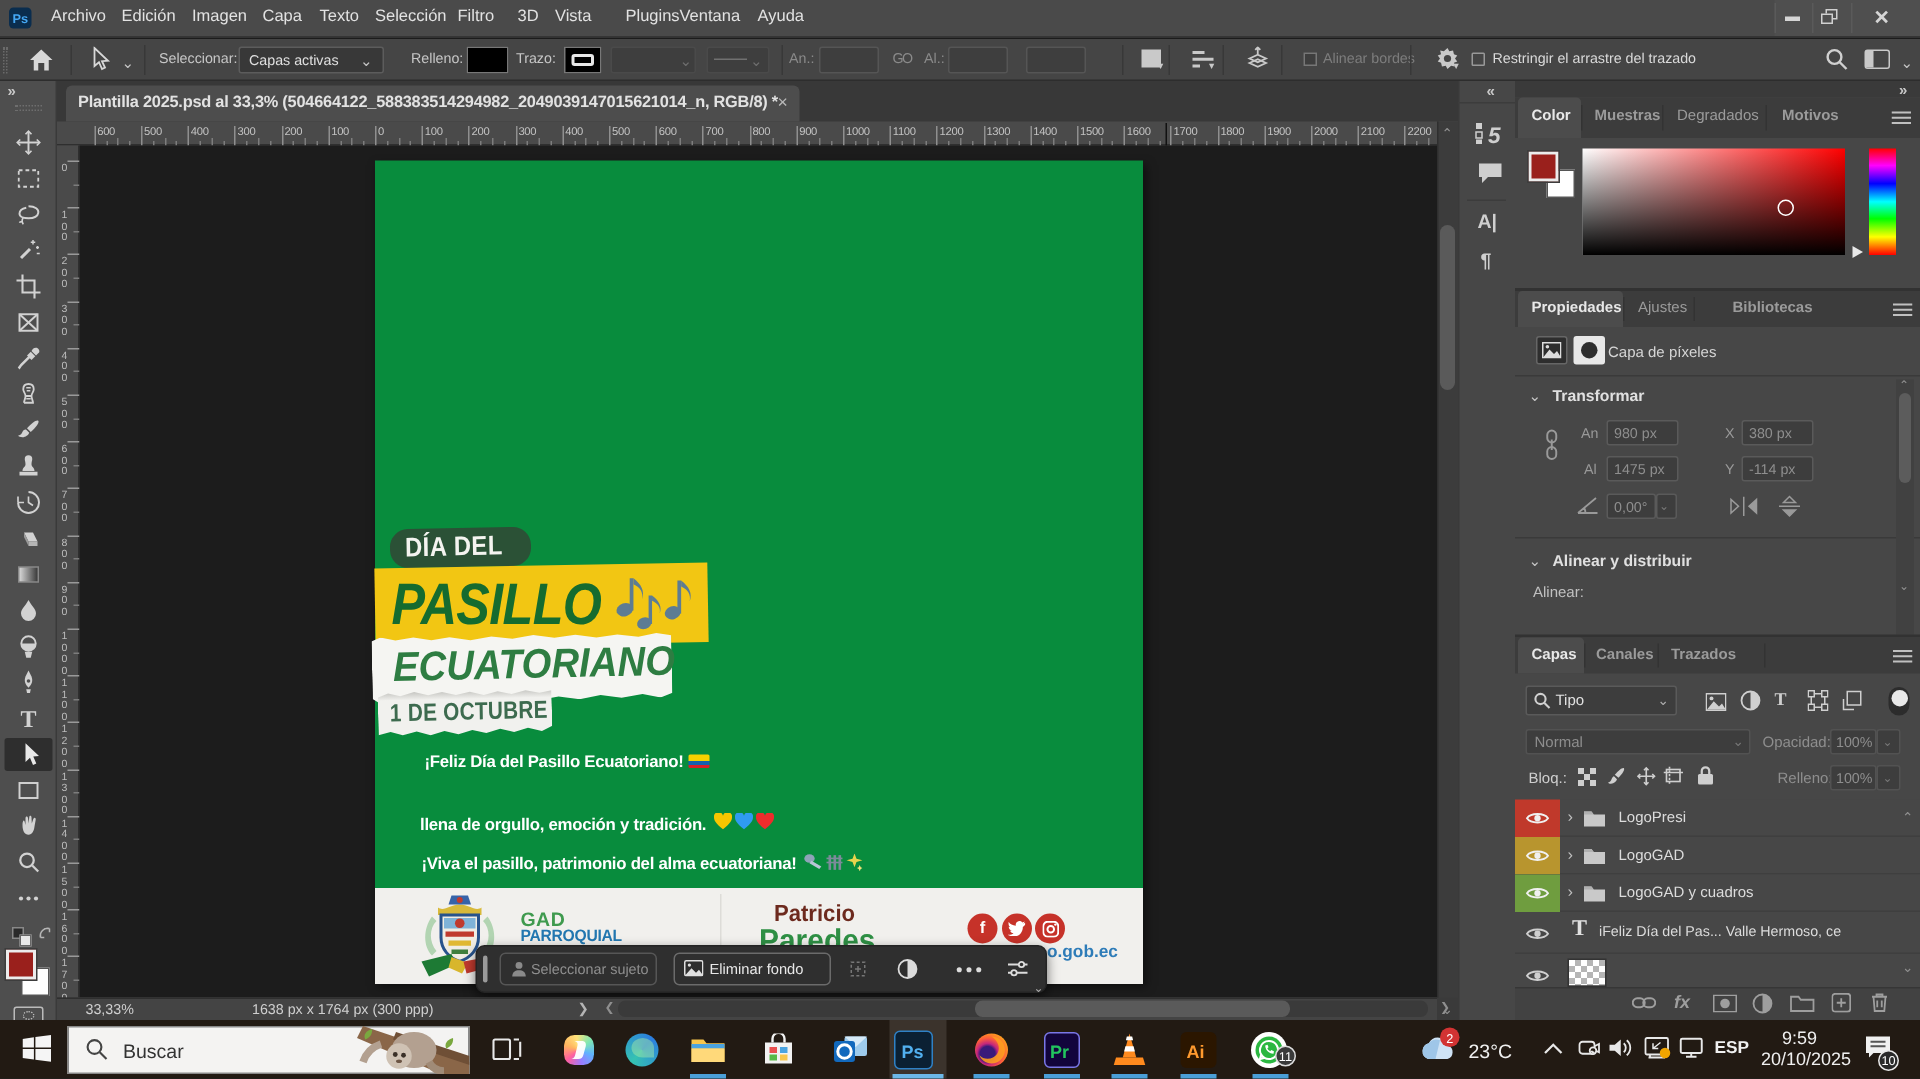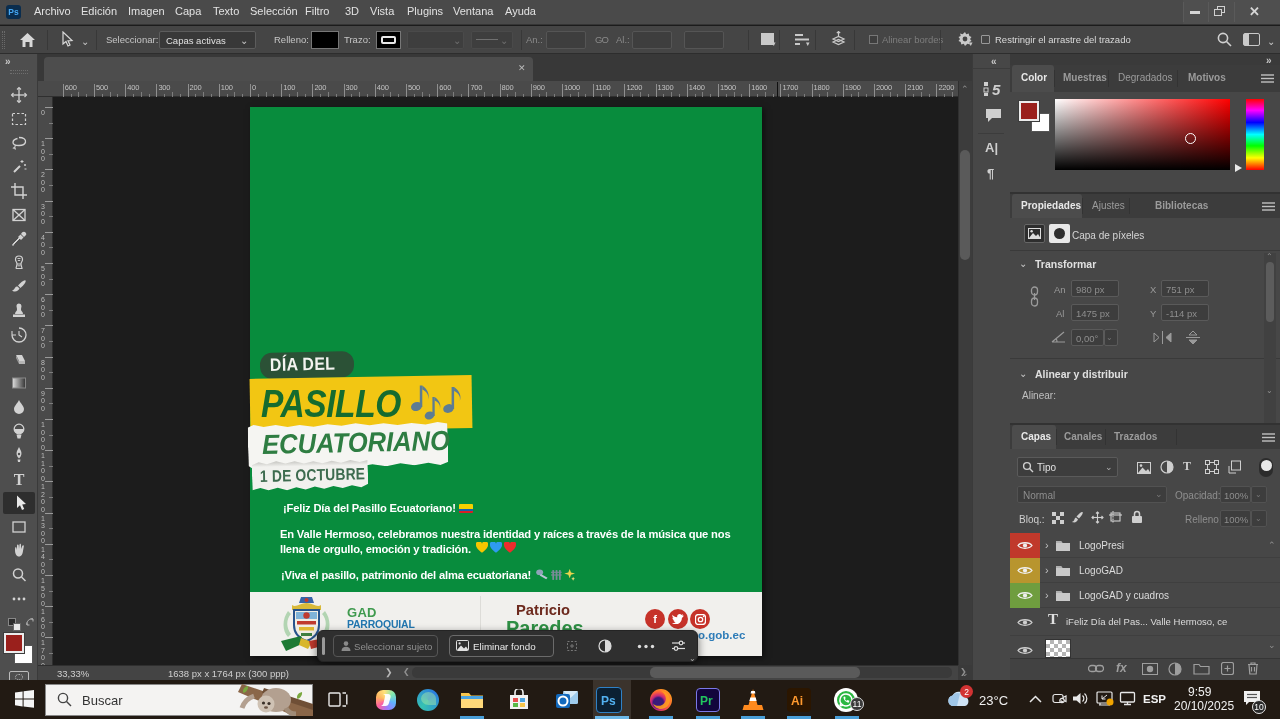--- a/index.html
+++ b/index.html
@@ -14,21 +14,21 @@
 <div class="abs" style="left:6px;top:5px;width:15px;height:14px;background:#0a2d4e;border-radius:3px;color:#45a8f5;font-size:8.5px;font-weight:bold;display:flex;align-items:center;justify-content:center;">Ps</div>
 <div class="abs" style="left:34px;top:5px;font-size:11px;color:#e2e2e2;white-space:nowrap;">Archivo</div>
 <div class="abs" style="left:81px;top:5px;font-size:11px;color:#e2e2e2;white-space:nowrap;">Edición</div>
 <div class="abs" style="left:128px;top:5px;font-size:11px;color:#e2e2e2;white-space:nowrap;">Imagen</div>
 <div class="abs" style="left:175px;top:5px;font-size:11px;color:#e2e2e2;white-space:nowrap;">Capa</div>
 <div class="abs" style="left:213px;top:5px;font-size:11px;color:#e2e2e2;white-space:nowrap;">Texto</div>
 <div class="abs" style="left:250px;top:5px;font-size:11px;color:#e2e2e2;white-space:nowrap;">Selección</div>
 <div class="abs" style="left:305px;top:5px;font-size:11px;color:#e2e2e2;white-space:nowrap;">Filtro</div>
 <div class="abs" style="left:345px;top:5px;font-size:11px;color:#e2e2e2;white-space:nowrap;">3D</div>
 <div class="abs" style="left:370px;top:5px;font-size:11px;color:#e2e2e2;white-space:nowrap;">Vista</div>
-<div class="abs" style="left:407px;top:5px;font-size:11px;color:#e2e2e2;white-space:nowrap;">Plugins</div>
+<div class="abs" style="left:417px;top:5px;font-size:11px;color:#e2e2e2;white-space:nowrap;">Plugins</div>
 <div class="abs" style="left:453px;top:5px;font-size:11px;color:#e2e2e2;white-space:nowrap;">Ventana</div>
 <div class="abs" style="left:505px;top:5px;font-size:11px;color:#e2e2e2;white-space:nowrap;">Ayuda</div>
 <div class="abs" style="left:1183px;top:0px;width:97px;height:24px;background:#4f4f4f;"></div>
 <div class="abs" style="left:1183px;top:2px;width:1px;height:20px;background:#5a5a5a;"></div>
 <div class="abs" style="left:1208px;top:2px;width:1px;height:20px;background:#5a5a5a;"></div>
 <div class="abs" style="left:1234px;top:2px;width:1px;height:20px;background:#5a5a5a;"></div>
 <div class="abs" style="left:1190px;top:11px;width:10px;height:2.5px;background:#d5d5d5;"></div>
 <div class="abs" style="left:1217px;top:6px;width:8px;height:7px;border:1.4px solid #d0d0d0;"></div>
 <div class="abs" style="left:1214px;top:9px;width:8px;height:7px;border:1.4px solid #d0d0d0;background:#4f4f4f;"></div>
 <div class="abs" style="left:1249px;top:4px;font-size:13px;color:#d5d5d5;white-space:nowrap;font-weight:bold;">✕</div>
@@ -248,20 +248,21 @@
 <svg class="abs" style="left:24px;top:616px" width="12" height="12" viewBox="0 0 12 12">
       <path d="M3 9 A5 5 0 0 1 9 3 M9 3 L6.5 3 M9 3 L9 5.5 M3 9 L5.5 9 M3 9 L3 6.5" stroke="#b5b5b5" fill="none"></path>
     </svg>
 <div class="abs" style="left:14px;top:645px;width:19px;height:19px;background:#fff;border:1px solid #555;"></div>
 <div class="abs" style="left:4px;top:633px;width:20px;height:20px;background:#9a201c;border:2px solid #ececec;outline:1px solid #3d3d3d;"></div>
 <div class="abs" style="left:9px;top:671px;width:20px;height:12px;border:1px solid #bbb;border-radius:2px;">
       <div style="position:absolute;left:5px;top:2px;width:8px;height:6px;border:1px dotted #bbb;border-radius:50%;"></div>
     </div>
 <div class="abs" style="left:38px;top:54px;width:934px;height:27px;background:#383838;"></div>
 <div class="abs" style="left:44px;top:57px;width:489px;height:24px;background:#4d4d4d;border-radius:4px 4px 0 0;"></div>
+<div class="abs" style="left:52px;top:62px;font-size:10.9px;color:#e2e2e2;white-space:nowrap;font-weight:bold;letter-spacing:-0.15px;">Plantilla 2025.psd al 33,3% (504664122_588383514294982_2049039147015621014_n, RGB/8) *</div>
 <div class="abs" style="left:518px;top:63px;font-size:9px;color:#b9b9b9;white-space:nowrap;">✕</div>
 <div class="abs" style="left:38px;top:81px;width:934px;height:16px;background:#4a4a4a;border-bottom:1px solid #2f2f2f;"></div>
 <div class="abs" style="left:38px;top:97px;width:15px;height:568px;background:#4a4a4a;border-right:1px solid #2f2f2f;"></div>
 <div class="abs" style="left:62.8px;top:84px;width:1px;height:13px;background:#8f8f8f;"></div>
 <div class="abs" style="left:64.8px;top:83px;font-size:7.5px;color:#c2c2c2;letter-spacing:-0.2px;">600</div>
 <div class="abs" style="left:94.0px;top:84px;width:1px;height:13px;background:#8f8f8f;"></div>
 <div class="abs" style="left:96.0px;top:83px;font-size:7.5px;color:#c2c2c2;letter-spacing:-0.2px;">500</div>
 <div class="abs" style="left:125.2px;top:84px;width:1px;height:13px;background:#8f8f8f;"></div>
 <div class="abs" style="left:127.2px;top:83px;font-size:7.5px;color:#c2c2c2;letter-spacing:-0.2px;">400</div>
 <div class="abs" style="left:156.4px;top:84px;width:1px;height:13px;background:#8f8f8f;"></div>
@@ -474,21 +475,20 @@
 <ellipse cx="42.5" cy="27.5" rx="5.4" ry="4.3" transform="rotate(-18 42.5 27.5)"></ellipse>
 <rect x="45.6" y="6" width="2.5" height="22"></rect>
 <path d="M48.1 6 C53.3 10 55.8 14.5 53.8 20 C54.8 15 52.3 12 48.1 10 Z"></path>
 </g>
     </svg>
 <div class="abs" style="left:248px;top:423px;width:200px;height:44px;background:#f5f5f2;transform:rotate(-1.2deg);box-shadow:0 2px 3px rgba(0,0,0,.25);clip-path:polygon(0 6%,3% 0,8% 5%,14% 1%,20% 6%,26% 2%,33% 7%,40% 2%,47% 6%,54% 1%,61% 6%,68% 2%,75% 7%,82% 3%,89% 7%,95% 2%,100% 6%,100% 93%,96% 100%,90% 94%,83% 99%,76% 94%,69% 100%,62% 95%,55% 100%,48% 94%,41% 99%,34% 94%,27% 100%,20% 95%,13% 100%,7% 94%,2% 99%,0 93%);"></div>
 <div class="abs" style="left:262px;top:429px;font-size:27.5px;color:#2e7d42;white-space:nowrap;font-weight:600;font-style:italic;transform:scaleX(0.93) rotate(-1.2deg);transform-origin:left;letter-spacing:0px;">ECUATORIANO</div>
 <div class="abs" style="left:252px;top:458px;width:116px;height:33px;transform:rotate(-1.2deg);background:linear-gradient(#8f8f8b 0,#c9c9c5 3px,#f1f1ee 8px,#f1f1ee 100%);clip-path:polygon(0 18%,6% 10%,13% 16%,21% 8%,29% 15%,37% 9%,45% 16%,53% 10%,61% 17%,69% 10%,77% 16%,85% 9%,93% 15%,100% 10%,100% 82%,94% 92%,86% 85%,78% 93%,70% 86%,62% 94%,54% 87%,46% 95%,38% 88%,30% 96%,22% 88%,14% 95%,7% 88%,0 94%);"></div>
 <div class="abs" style="left:260px;top:467px;font-size:16.5px;color:#3d6b4f;white-space:nowrap;font-weight:bold;transform:scaleX(0.84) rotate(-1.2deg);transform-origin:left;letter-spacing:0.2px;">1 DE OCTUBRE</div>
 <div class="abs" style="left:283px;top:502px;font-size:11.2px;color:#fff;white-space:nowrap;font-weight:bold;letter-spacing:-0.18px;">¡Feliz Día del Pasillo Ecuatoriano!<span style="display:inline-block;width:14px;height:9px;vertical-align:-1px;margin-left:3px;background:linear-gradient(#f5d100 0 50%,#1560ad 50% 75%,#d81f26 75% 100%);border-radius:1px;"></span></div>
-<div class="abs" style="left:280px;top:528px;font-size:11.2px;color:#fff;white-space:nowrap;font-weight:bold;letter-spacing:-0.18px;">En Valle Hermoso, celebramos nuestra identidad y raíces a través de la música que nos</div>
 <div class="abs" style="left:280px;top:542px;font-size:11.2px;color:#fff;white-space:nowrap;font-weight:bold;letter-spacing:-0.18px;">llena de orgullo, emoción y tradición. <span style="display:inline-block;width:12px;height:12px;margin-left:2px;position:relative;vertical-align:-1px;"><svg width="12" height="12" viewBox="0 0 10 10">
           <path d="M5 9 C1 6 0 4 0 2.5 A2.4 2.4 0 0 1 5 1.5 A2.4 2.4 0 0 1 10 2.5 C10 4 9 6 5 9 Z" fill="#f7c600"></path>
         </svg></span><span style="display:inline-block;width:12px;height:12px;margin-left:2px;position:relative;vertical-align:-1px;"><svg width="12" height="12" viewBox="0 0 10 10">
           <path d="M5 9 C1 6 0 4 0 2.5 A2.4 2.4 0 0 1 5 1.5 A2.4 2.4 0 0 1 10 2.5 C10 4 9 6 5 9 Z" fill="#2f9bf0"></path>
         </svg></span><span style="display:inline-block;width:12px;height:12px;margin-left:2px;position:relative;vertical-align:-1px;"><svg width="12" height="12" viewBox="0 0 10 10">
           <path d="M5 9 C1 6 0 4 0 2.5 A2.4 2.4 0 0 1 5 1.5 A2.4 2.4 0 0 1 10 2.5 C10 4 9 6 5 9 Z" fill="#ee2c2c"></path>
         </svg></span></div>
 <div class="abs" style="left:281px;top:569px;font-size:11.2px;color:#fff;white-space:nowrap;font-weight:bold;letter-spacing:-0.18px;">¡Viva el pasillo, patrimonio del alma ecuatoriana!<span style="display:inline-block;width:40px;height:12px;vertical-align:-2px;margin-left:4px;"><svg width="40" height="12" viewBox="0 0 30 11" preserveAspectRatio="none">
           <g fill="#9fb3c8">
             <ellipse cx="3.5" cy="3" rx="2.6" ry="2.6" fill="#8fa3b8"></ellipse>
@@ -665,21 +665,21 @@
 <div class="abs" style="left:1054px;top:228px;width:11px;height:11px;background:#2e2e2e;border-radius:50%;"></div>
 <div class="abs" style="left:1072px;top:230px;font-size:10px;color:#d5d5d5;white-space:nowrap;">Capa de píxeles</div>
 <div class="abs" style="left:1010px;top:250px;width:270px;height:1px;background:#3a3a3a;"></div>
 <div class="abs" style="left:1019px;top:258px;font-size:10px;color:#c8c8c8;white-space:nowrap;">⌄</div>
 <div class="abs" style="left:1035px;top:258px;font-size:10.5px;color:#e0e0e0;white-space:nowrap;font-weight:bold;">Transformar</div>
 <div class="abs" style="left:1054px;top:284px;font-size:9.5px;color:#999;white-space:nowrap;">An</div>
 <div class="abs" style="left:1071px;top:280px;width:48px;height:17px;background:#3d3d3d;border:1px solid #5a5a5a;border-radius:2px;"></div>
 <div class="abs" style="left:1076px;top:284px;font-size:9.5px;color:#8e8e8e;white-space:nowrap;">980 px</div>
 <div class="abs" style="left:1150px;top:284px;font-size:9.5px;color:#999;white-space:nowrap;">X</div>
 <div class="abs" style="left:1161px;top:280px;width:48px;height:17px;background:#3d3d3d;border:1px solid #5a5a5a;border-radius:2px;"></div>
-<div class="abs" style="left:1166px;top:284px;font-size:9.5px;color:#8e8e8e;white-space:nowrap;">751 px</div>
+<div class="abs" style="left:1166px;top:284px;font-size:9.5px;color:#8e8e8e;white-space:nowrap;">380 px</div>
 <svg class="abs" style="left:1029px;top:286px" width="11" height="21" viewBox="0 0 11 21">
       <g fill="none" stroke="#9a9a9a" stroke-width="1.3">
         <rect x="2.5" y="1" width="6" height="8" rx="3"></rect>
         <rect x="2.5" y="12" width="6" height="8" rx="3"></rect>
         <line x1="5.5" y1="7" x2="5.5" y2="14"></line>
       </g>
     </svg>
 <div class="abs" style="left:1056px;top:308px;font-size:9.5px;color:#999;white-space:nowrap;">Al</div>
 <div class="abs" style="left:1071px;top:304px;width:48px;height:17px;background:#3d3d3d;border:1px solid #5a5a5a;border-radius:2px;"></div>
 <div class="abs" style="left:1076px;top:308px;font-size:9.5px;color:#8e8e8e;white-space:nowrap;">1475 px</div>

